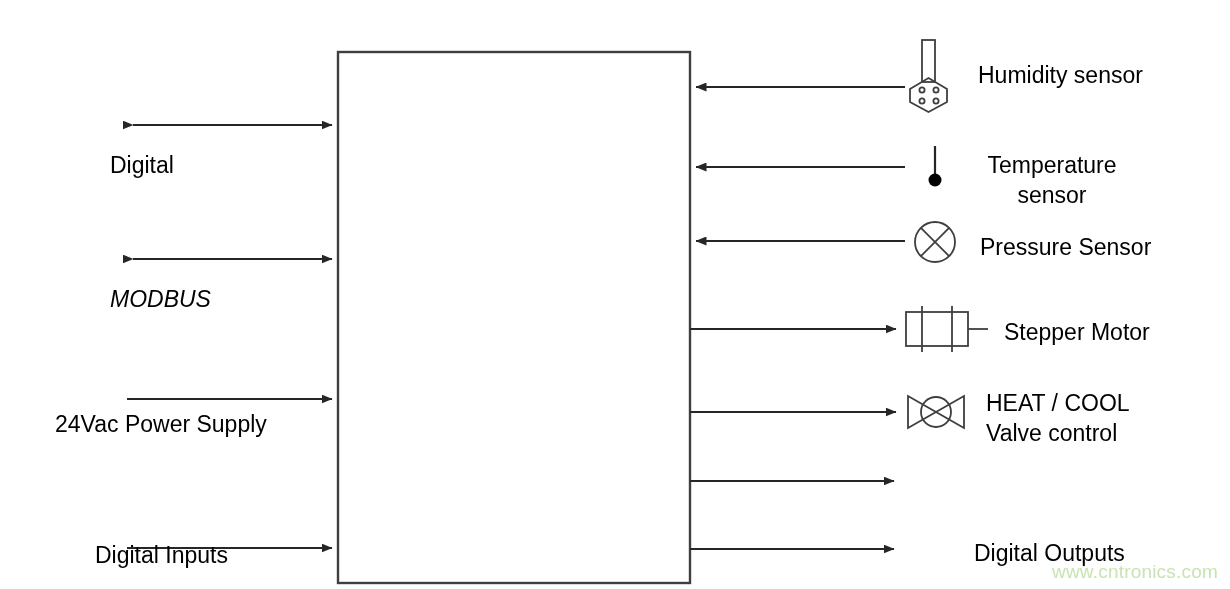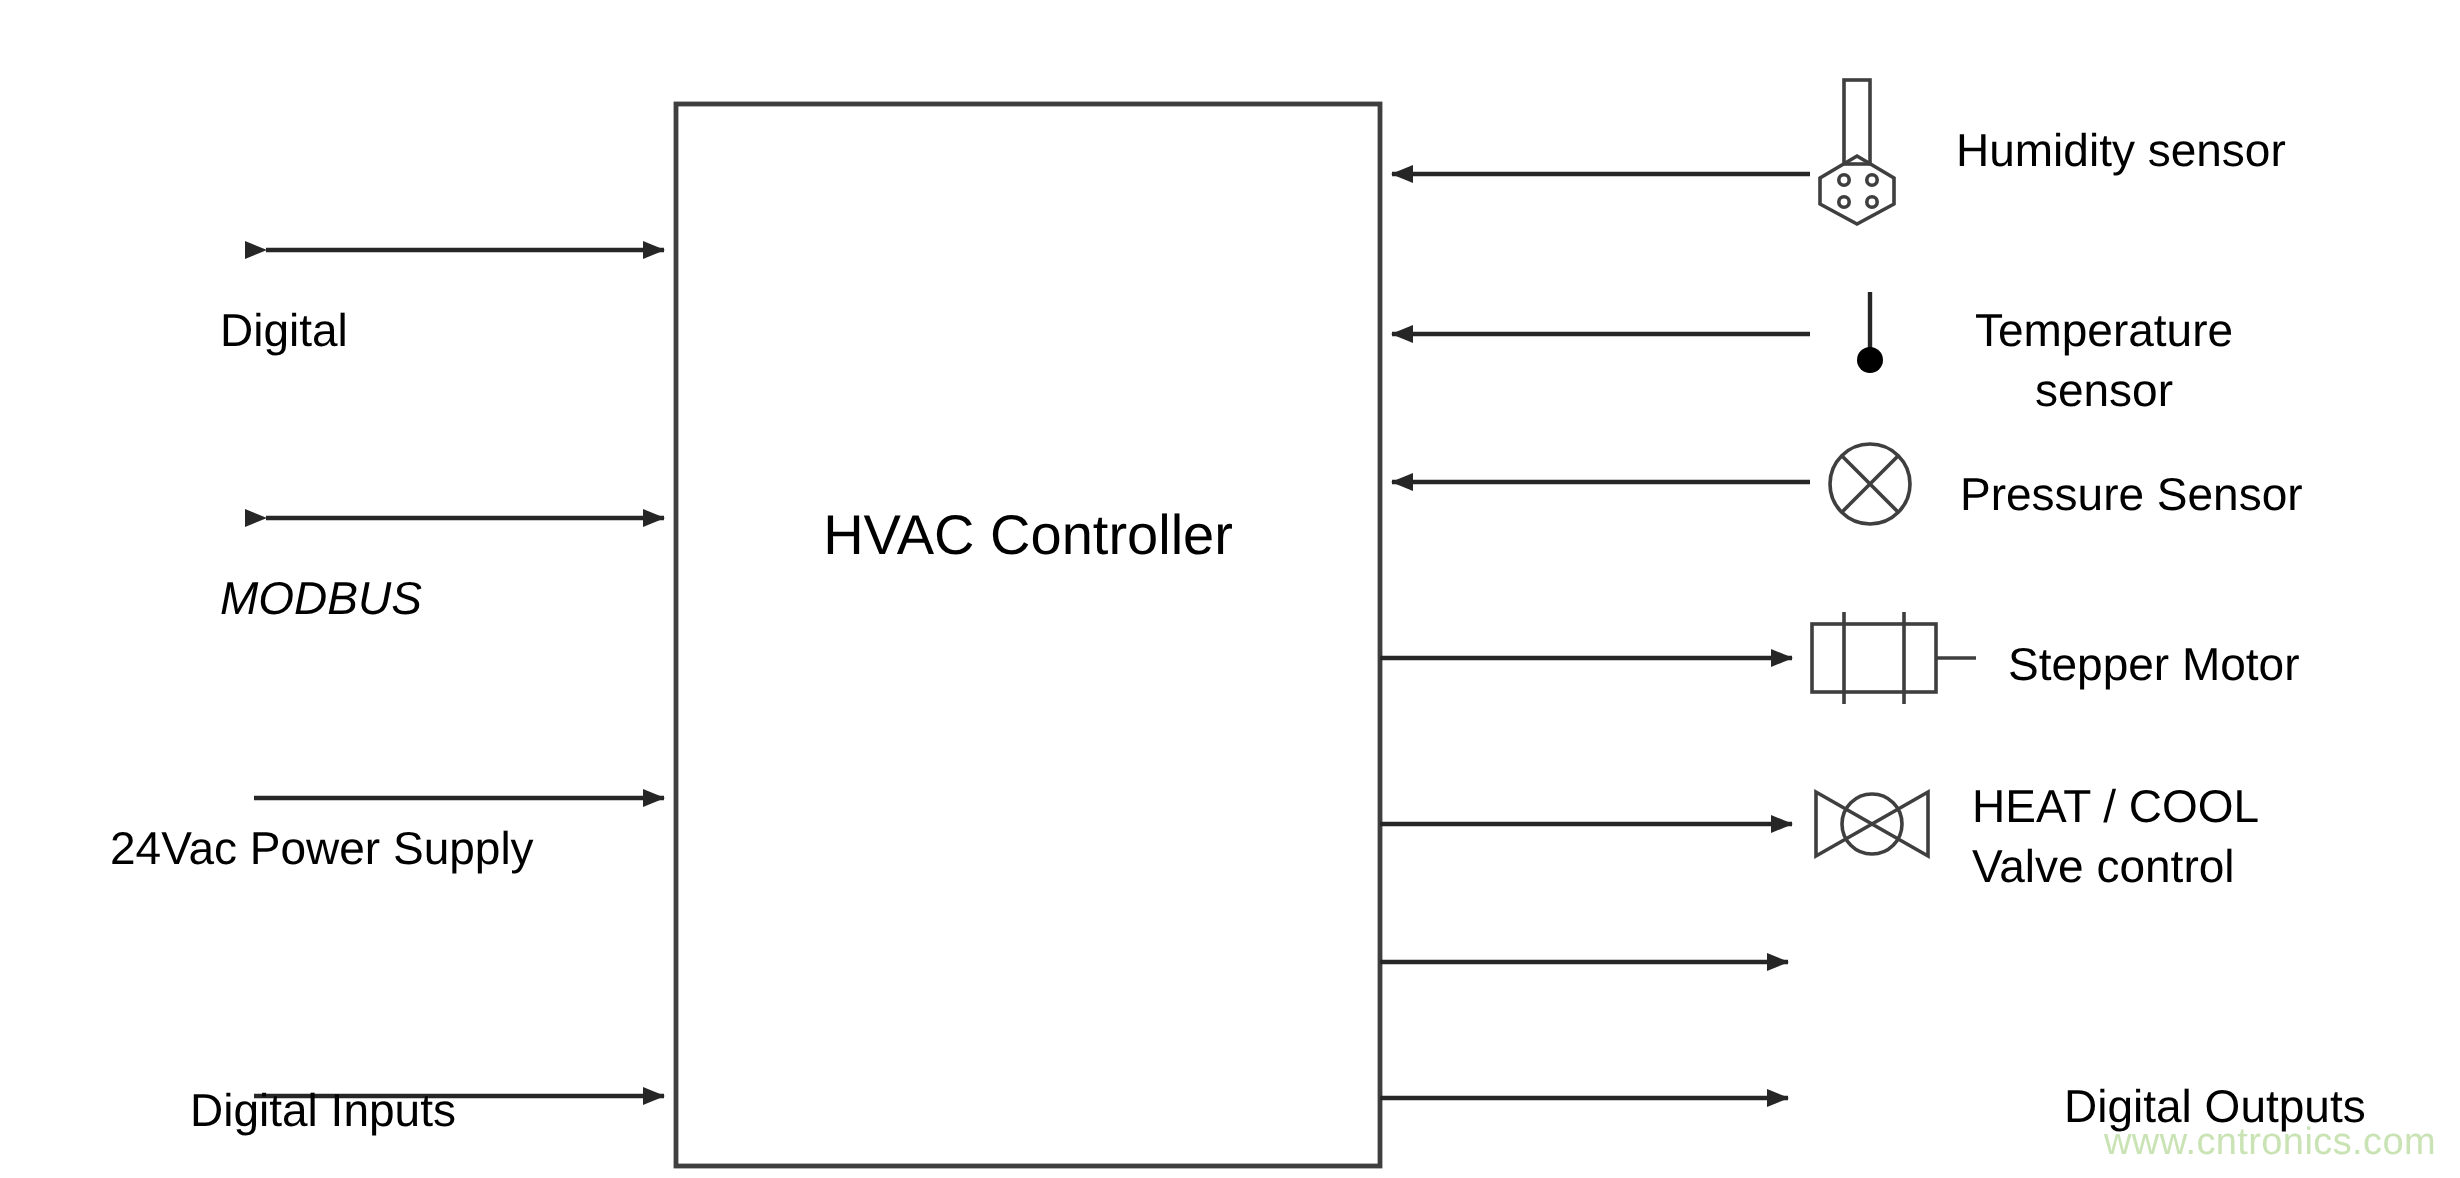--- a/index.html
+++ b/index.html
@@ -128,31 +128,30 @@
       <line x1="968" y1="329" x2="988" y2="329"></line>
     </g>
 
     <g fill="none" stroke="#3f3f3f" stroke-width="1.8">
       <path d="M908,396 L908,428 L936,412 Z"></path>
       <path d="M964,396 L964,428 L936,412 Z"></path>
       <circle cx="936" cy="412" r="15"></circle>
     </g>
   </svg>
 
-  <div class="box-title">HVAC Controller</div>
 
   <div class="lbl lbl-left" style="left:110px; top:150px;">Digital</div>
   <div class="lbl lbl-left" style="left:110px; top:284px;font-style:italic;">MODBUS</div>
   <div class="lbl lbl-left" style="left:55px; top:409px;">24Vac Power Supply</div>
   <div class="lbl lbl-left" style="left:95px; top:540px;">Digital Inputs</div>
 
   <div class="lbl lbl-left" style="left:978px; top:60px;">Humidity sensor</div>
   <div class="lbl lbl-center" style="left:968px; top:150px; width:168px;">Temperature
 sensor</div>
   <div class="lbl lbl-left" style="left:980px; top:232px;">Pressure Sensor</div>
   <div class="lbl lbl-left" style="left:1004px; top:317px;">Stepper Motor</div>
   <div class="lbl lbl-left" style="left:986px; top:388px;">HEAT / COOL
 Valve control</div>
-  <div class="lbl lbl-left" style="left:1032px; top:538px;">Digital Outputs</div>
+  <div class="lbl lbl-left" style="left:974px; top:538px;">Digital Outputs</div>
 
   <div class="watermark">www.cntronics.com</div>
 
 </div>
 
 </body></html>

